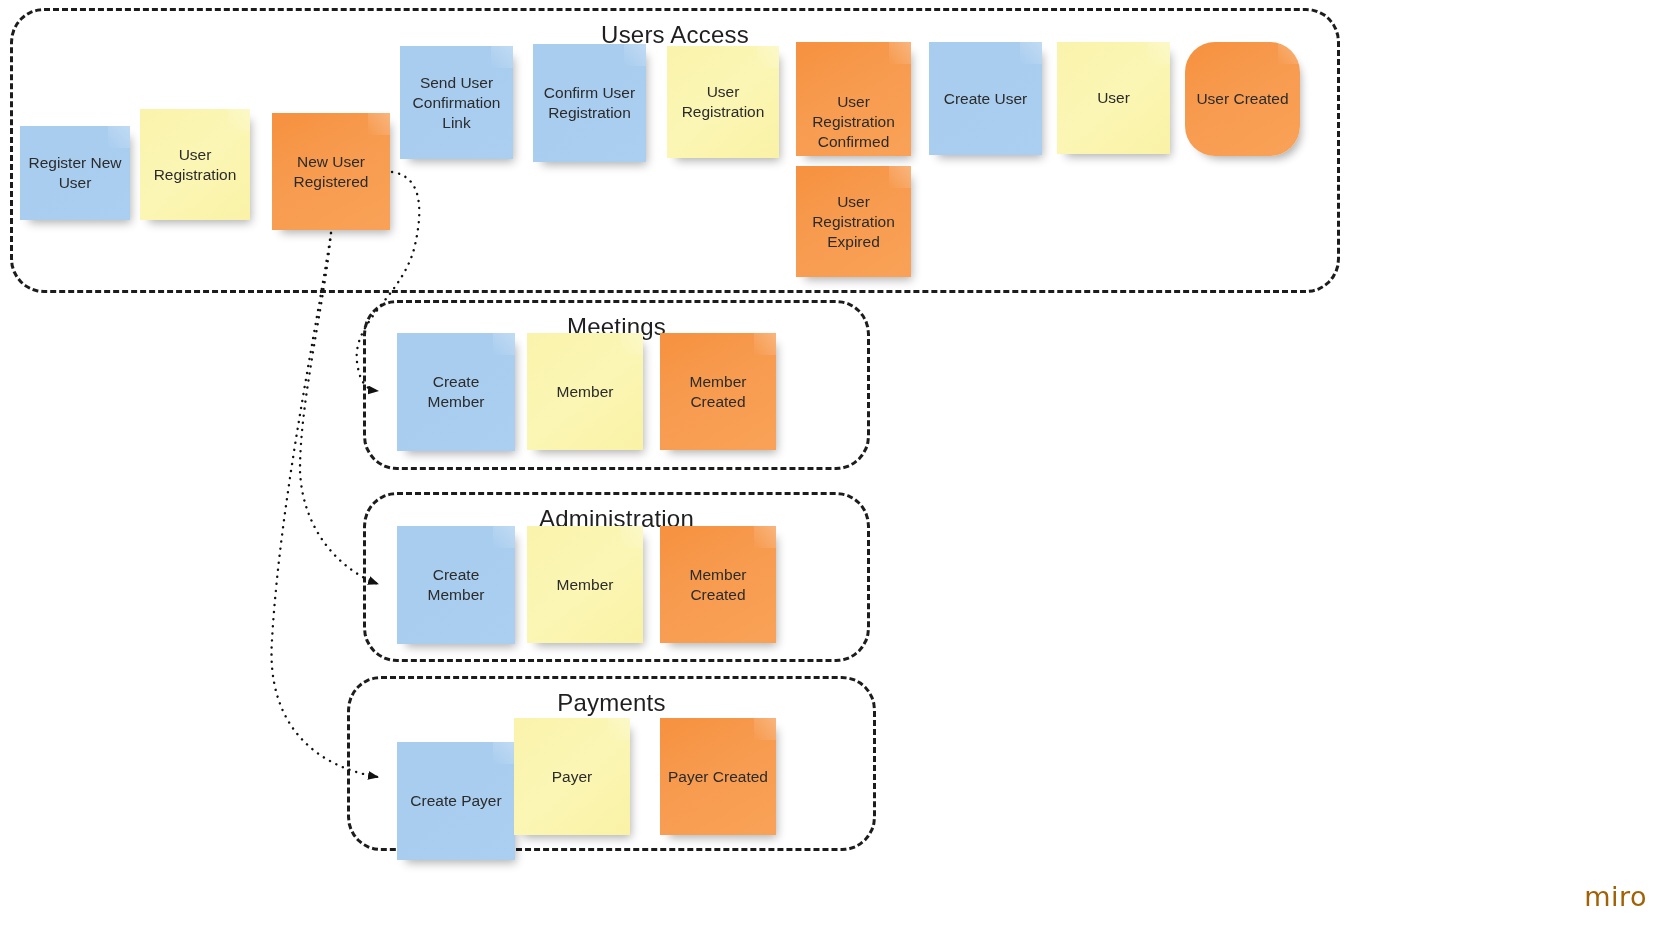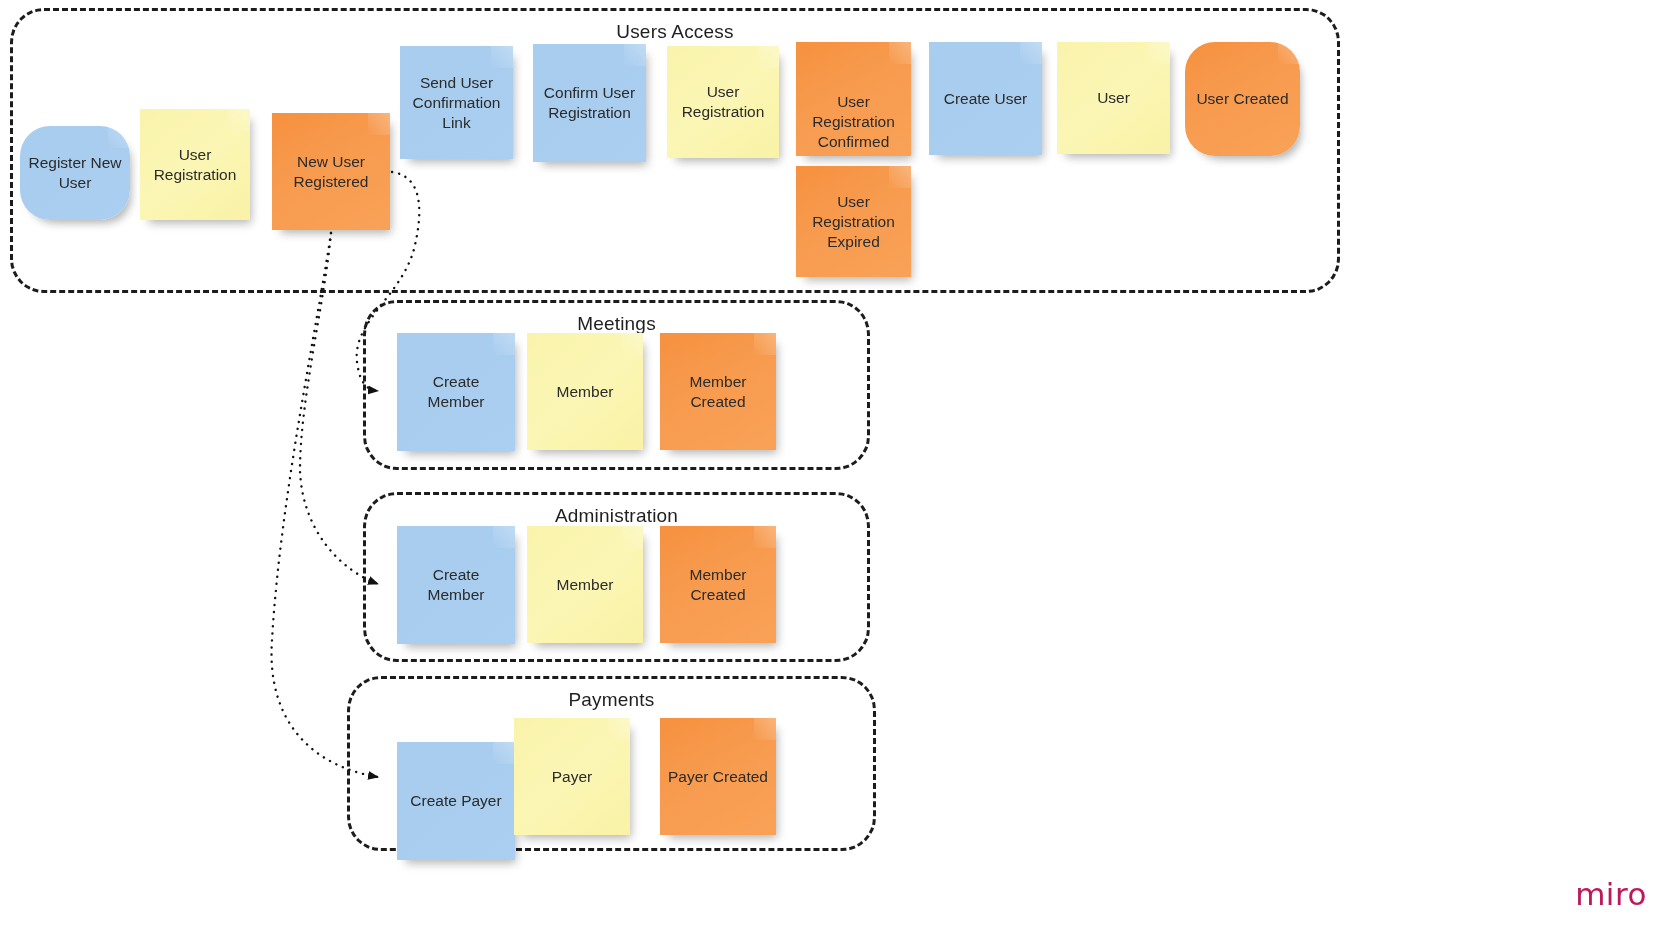--- a/index.html
+++ b/index.html
@@ -27,21 +27,21 @@
     border-radius: 34px;
     box-sizing: border-box;
     background: transparent;
   }
   .context-title {
     position: absolute;
     top: 10px;
     left: 0;
     width: 100%;
     text-align: center;
-    font-size: 19px;
+    font-size: 24px;
     color: #1f1f1f;
     letter-spacing: .2px;
     white-space: nowrap;
   }
 
   
   .note {
     position: absolute;
     box-sizing: border-box;
     display: flex;
@@ -76,36 +76,36 @@
     width: 1671px;
     height: 934px;
     pointer-events: none;
   }
 
   
   #watermark {
     position: absolute;
     right: 24px;
     bottom: 22px;
-    font-size: 31px;
+    font-size: 27px;
     letter-spacing: .5px;
-    color: #be185d;
+    color: #a16207;
     font-family: "DejaVu Sans", sans-serif;
   }
 </style>
 </head>
 <body>
 
 <div id="board">
 
   <div id="contexts-layer">
       <div class="context" style="left: 10px; top: 8px; width: 1330px; height: 285px;">
         <div class="context-title">Users Access</div>
       </div>
-      <div class="note blue" style="left: 20px; top: 126px; width: 110px; height: 94px; border-radius: 30px;">
+      <div class="note blue" style="left: 20px; top: 126px; width: 110px; height: 94px;">
         <span class="note-text">Register New User</span>
       </div>
       <div class="note yellow" style="left: 140px; top: 109px; width: 110px; height: 111px;">
         <span class="note-text">User Registration</span>
       </div>
       <div class="note orange" style="left: 272px; top: 113px; width: 118px; height: 117px;">
         <span class="note-text">New User Registered</span>
       </div>
       <div class="note blue" style="left: 400px; top: 46px; width: 113px; height: 113px;">
         <span class="note-text">Send User Confirmation Link</span>

